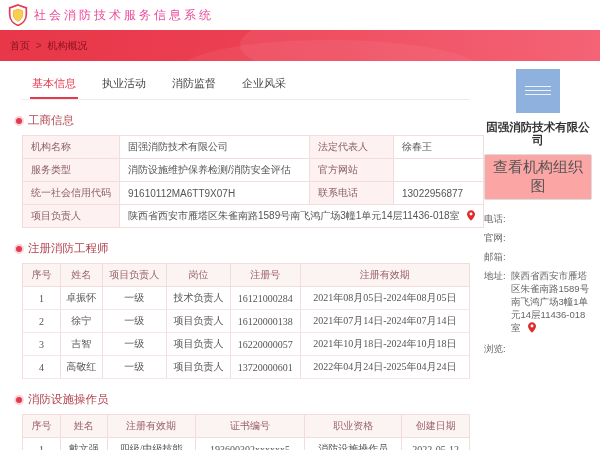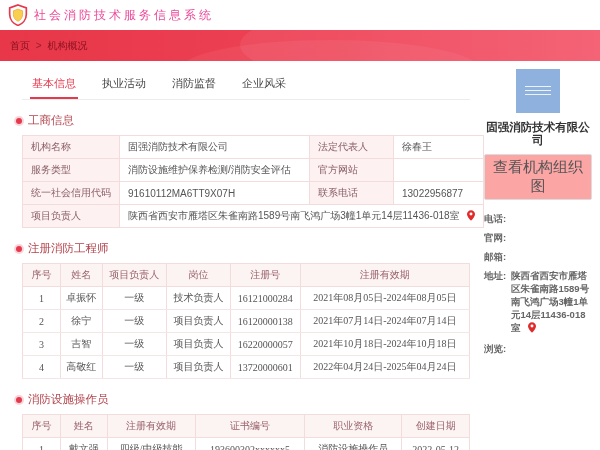--- a/index.html
+++ b/index.html
@@ -59,21 +59,21 @@
 
   
   .sidebar { width:118px; flex:0 0 auto; padding:6px 4px 0 6px; font-size:9.5px; color:#666; }
   .logo-img { width:44px; height:44px; background:#8fb1dd; margin:2px auto 8px; position:relative; }
   .logo-img .logo-lines { position:absolute; left:9px; top:17px; width:26px; height:9px;
         background:repeating-linear-gradient(to bottom, rgba(255,255,255,0.85) 0 1.5px, transparent 1.5px 4px); }
   .company-name { font-size:11.5px; font-weight:bold; color:#333; text-align:center; line-height:13px; margin-bottom:7px; }
   .org-btn-wrap { text-align:center; margin-bottom:12px; }
   .org-btn { display:inline-block; font-size:15px; color:#555; background:#fca5a5;
              border:1px solid #dcdcdc; border-radius:2px; padding:3px 8px; cursor:pointer; }
-  .side-field { display:flex; margin-bottom:6px; line-height:13px;font-weight:bold; }
+  .side-field { display:flex; margin-bottom:6px; line-height:13px; }
   .side-field .f-lbl { flex:0 0 auto; width:27px; color:#666; }
   .side-field .f-val { flex:1; color:#666; word-break:break-all; }
   .profile-title { font-size:12px; color:#444; margin-top:10px; }
 </style>
 </head>
 <body>
 
 <div class="page">
 
   <div class="app-header">

